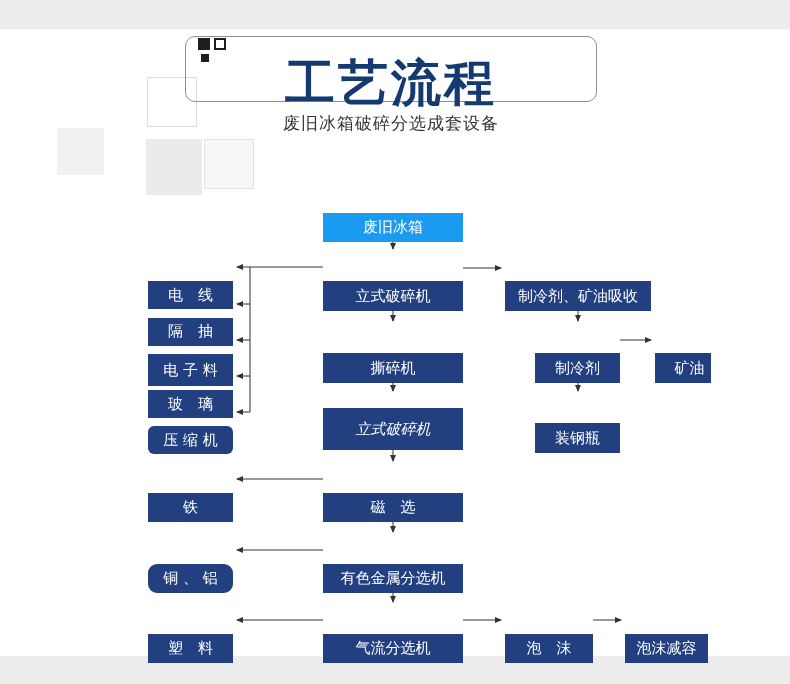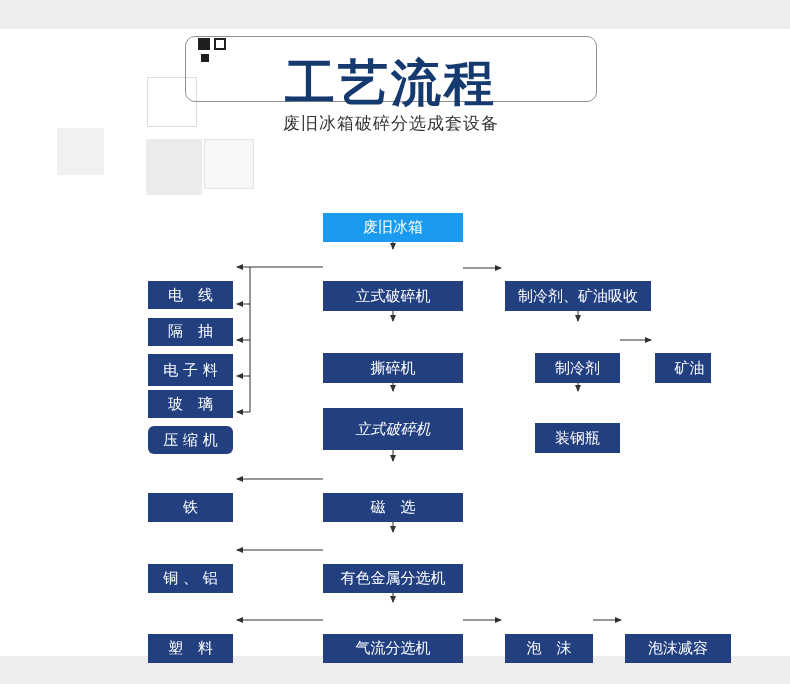--- a/index.html
+++ b/index.html
@@ -117,20 +117,20 @@
   <div class="node" style="left:535px;top:325px;width:85px;height:30px;">制冷剂</div>
   <div class="node" style="left:655px;top:325px;width:56px;height:30px;padding-left:13px;">矿油</div>
 
   <div class="node" style="left:323px;top:380px;width:140px;height:42px;font-style:italic;">立式破碎机</div>
   <div class="node" style="left:535px;top:395px;width:85px;height:30px;">装钢瓶</div>
 
   <div class="node" style="left:323px;top:465px;width:140px;height:29px;">磁　选</div>
   <div class="node" style="left:148px;top:465px;width:85px;height:29px;">铁</div>
 
   <div class="node" style="left:323px;top:536px;width:140px;height:29px;">有色金属分选机</div>
-  <div class="node" style="left:148px;top:536px;width:85px;height:29px;">铜 、 铝</div>
+  <div class="node" style="left:148px;top:536px;width:85px;height:29px;border-radius:9px;">铜 、 铝</div>
 
   <div class="node" style="left:323px;top:606px;width:140px;height:29px;">气流分选机</div>
   <div class="node" style="left:148px;top:606px;width:85px;height:29px;">塑　料</div>
   <div class="node" style="left:505px;top:606px;width:88px;height:29px;">泡　沫</div>
-  <div class="node" style="left:625px;top:606px;width:106px;height:29px;">泡沫减容</div>
+  <div class="node" style="left:625px;top:606px;width:83px;height:29px;">泡沫减容</div>
 
 </div>
 
 </body></html>

